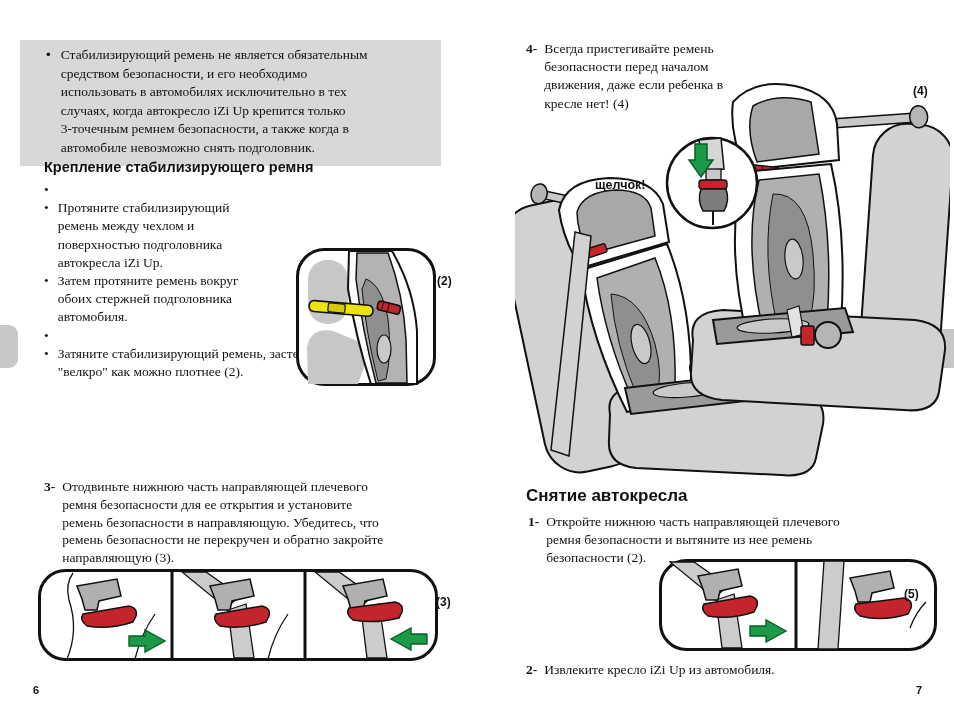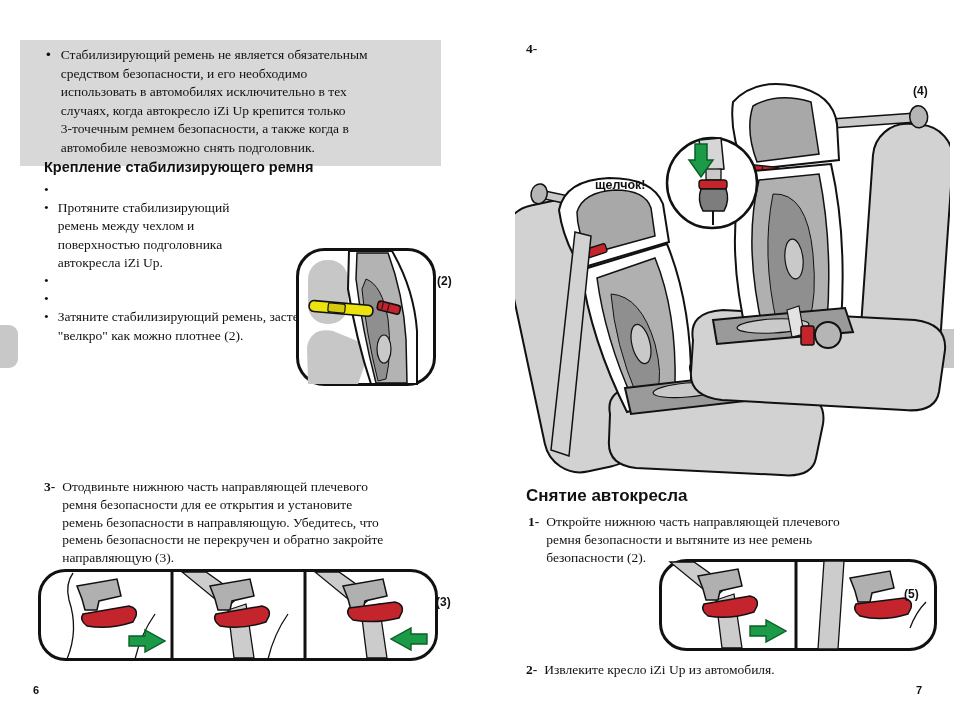--- a/index.html
+++ b/index.html
@@ -60,20 +60,23 @@
     </li>
   <li>
       <span class="dot">•</span>
       <span class="pre">Протяните стабилизирующий
 ремень между чехлом и
 поверхностью подголовника
 автокресла iZi Up.</span>
     </li>
   <li>
       <span class="dot">•</span>
+      <span class="pre">Затем протяните ремень вокруг
+обоих стержней подголовника
+автомобиля.</span>
     </li>
   <li>
       <span class="dot">•</span>
     </li>
   <li>
       <span class="dot">•</span>
       <span class="pre">Затяните стабилизирующий ремень, застегнув застежку
 "велкро" как можно плотнее (2).</span>
     </li>
 </ul>
@@ -144,20 +147,24 @@
       <path d="M124 66 h-16 v-6 l-20 11 l20 11 v-6 h16 z" fill="#1b9a47" stroke="#0a5f28" stroke-width="1.4"></path>
     </g>
   </svg>
   <span class="abs figlabel" style="left:399px;top:27px;">(3)</span>
 </div>
 
 <div class="abs pagenum" style="left:33px;top:684px;">6</div>
 
 <div class="abs step body-text" style="left:526px;top:40px;width:310px;">
   <span class="num">4-</span>
+  <span class="pre">Всегда пристегивайте ремень
+безопасности перед началом
+движения, даже если ребенка в
+кресле нет! (4)</span>
 </div>
 
 <div class="abs" style="left:515px;top:82px;width:435px;height:402px;">
   <svg width="435" height="402" viewBox="0 0 435 402">
 
     <g>
       <rect x="8" y="118" width="96" height="272" rx="36" fill="#d2d2d2" stroke="#111" stroke-width="2" transform="rotate(-12 56 254)"></rect>
       <path d="M95 332 Q90 306 126 304 L282 311 Q312 315 308 342 L301 376 Q297 396 266 393 L121 386 Q92 383 94 358 Z" fill="#d2d2d2" stroke="#111" stroke-width="2"></path>
 
       <g transform="rotate(12 100 130)">

